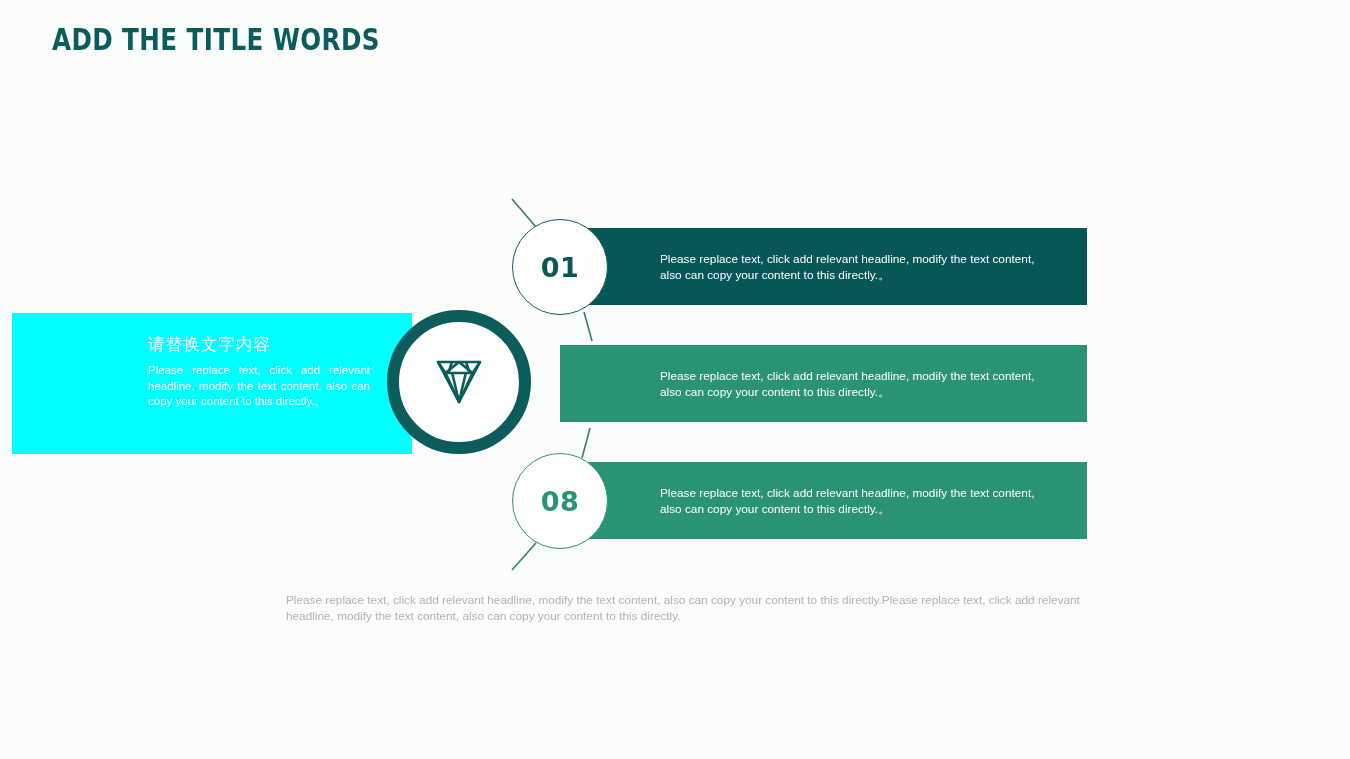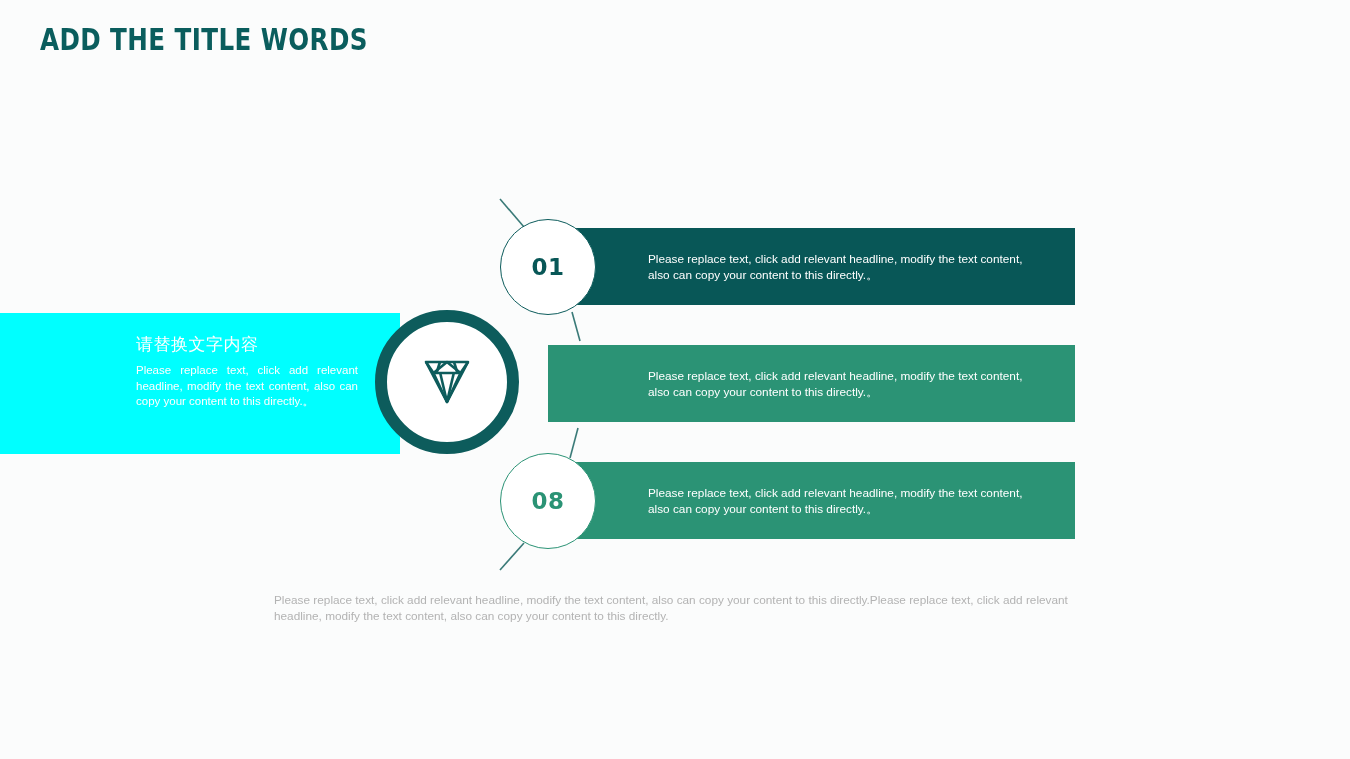--- a/index.html
+++ b/index.html
@@ -10,21 +10,21 @@
     width: 1350px;
     height: 759px;
     background: #fbfcfc;
     font-family: "Liberation Sans", sans-serif;
     overflow: hidden;
     position: relative;
   }
 
   #slide {
     position: absolute;
-    left: 0; top: 0;
+    left: 12px; top: 0;
     width: 1184px;
     height: 759px;
     background: #fbfcfc;
     padding-left: 48px;
   }
 
   
   #page-title {
     position: absolute;
     left: 40px;
@@ -124,21 +124,21 @@
     position: absolute;
     width: 96px;
     height: 96px;
     border-radius: 50%;
     background: #ffffff;
     box-sizing: border-box;
     display: flex;
     align-items: center;
     justify-content: center;
     font-family: "DejaVu Sans", sans-serif;
-    font-size: 23px;
+    font-size: 27px;
     font-weight: 700;
     letter-spacing: 0.5px;
     text-align: center;
   }
   #step-circle-1 {
     left: 500px; top: 219px;
     border: 1.3px solid #0d5c5c;
     color: #085757;
   }
   #step-circle-2 {

